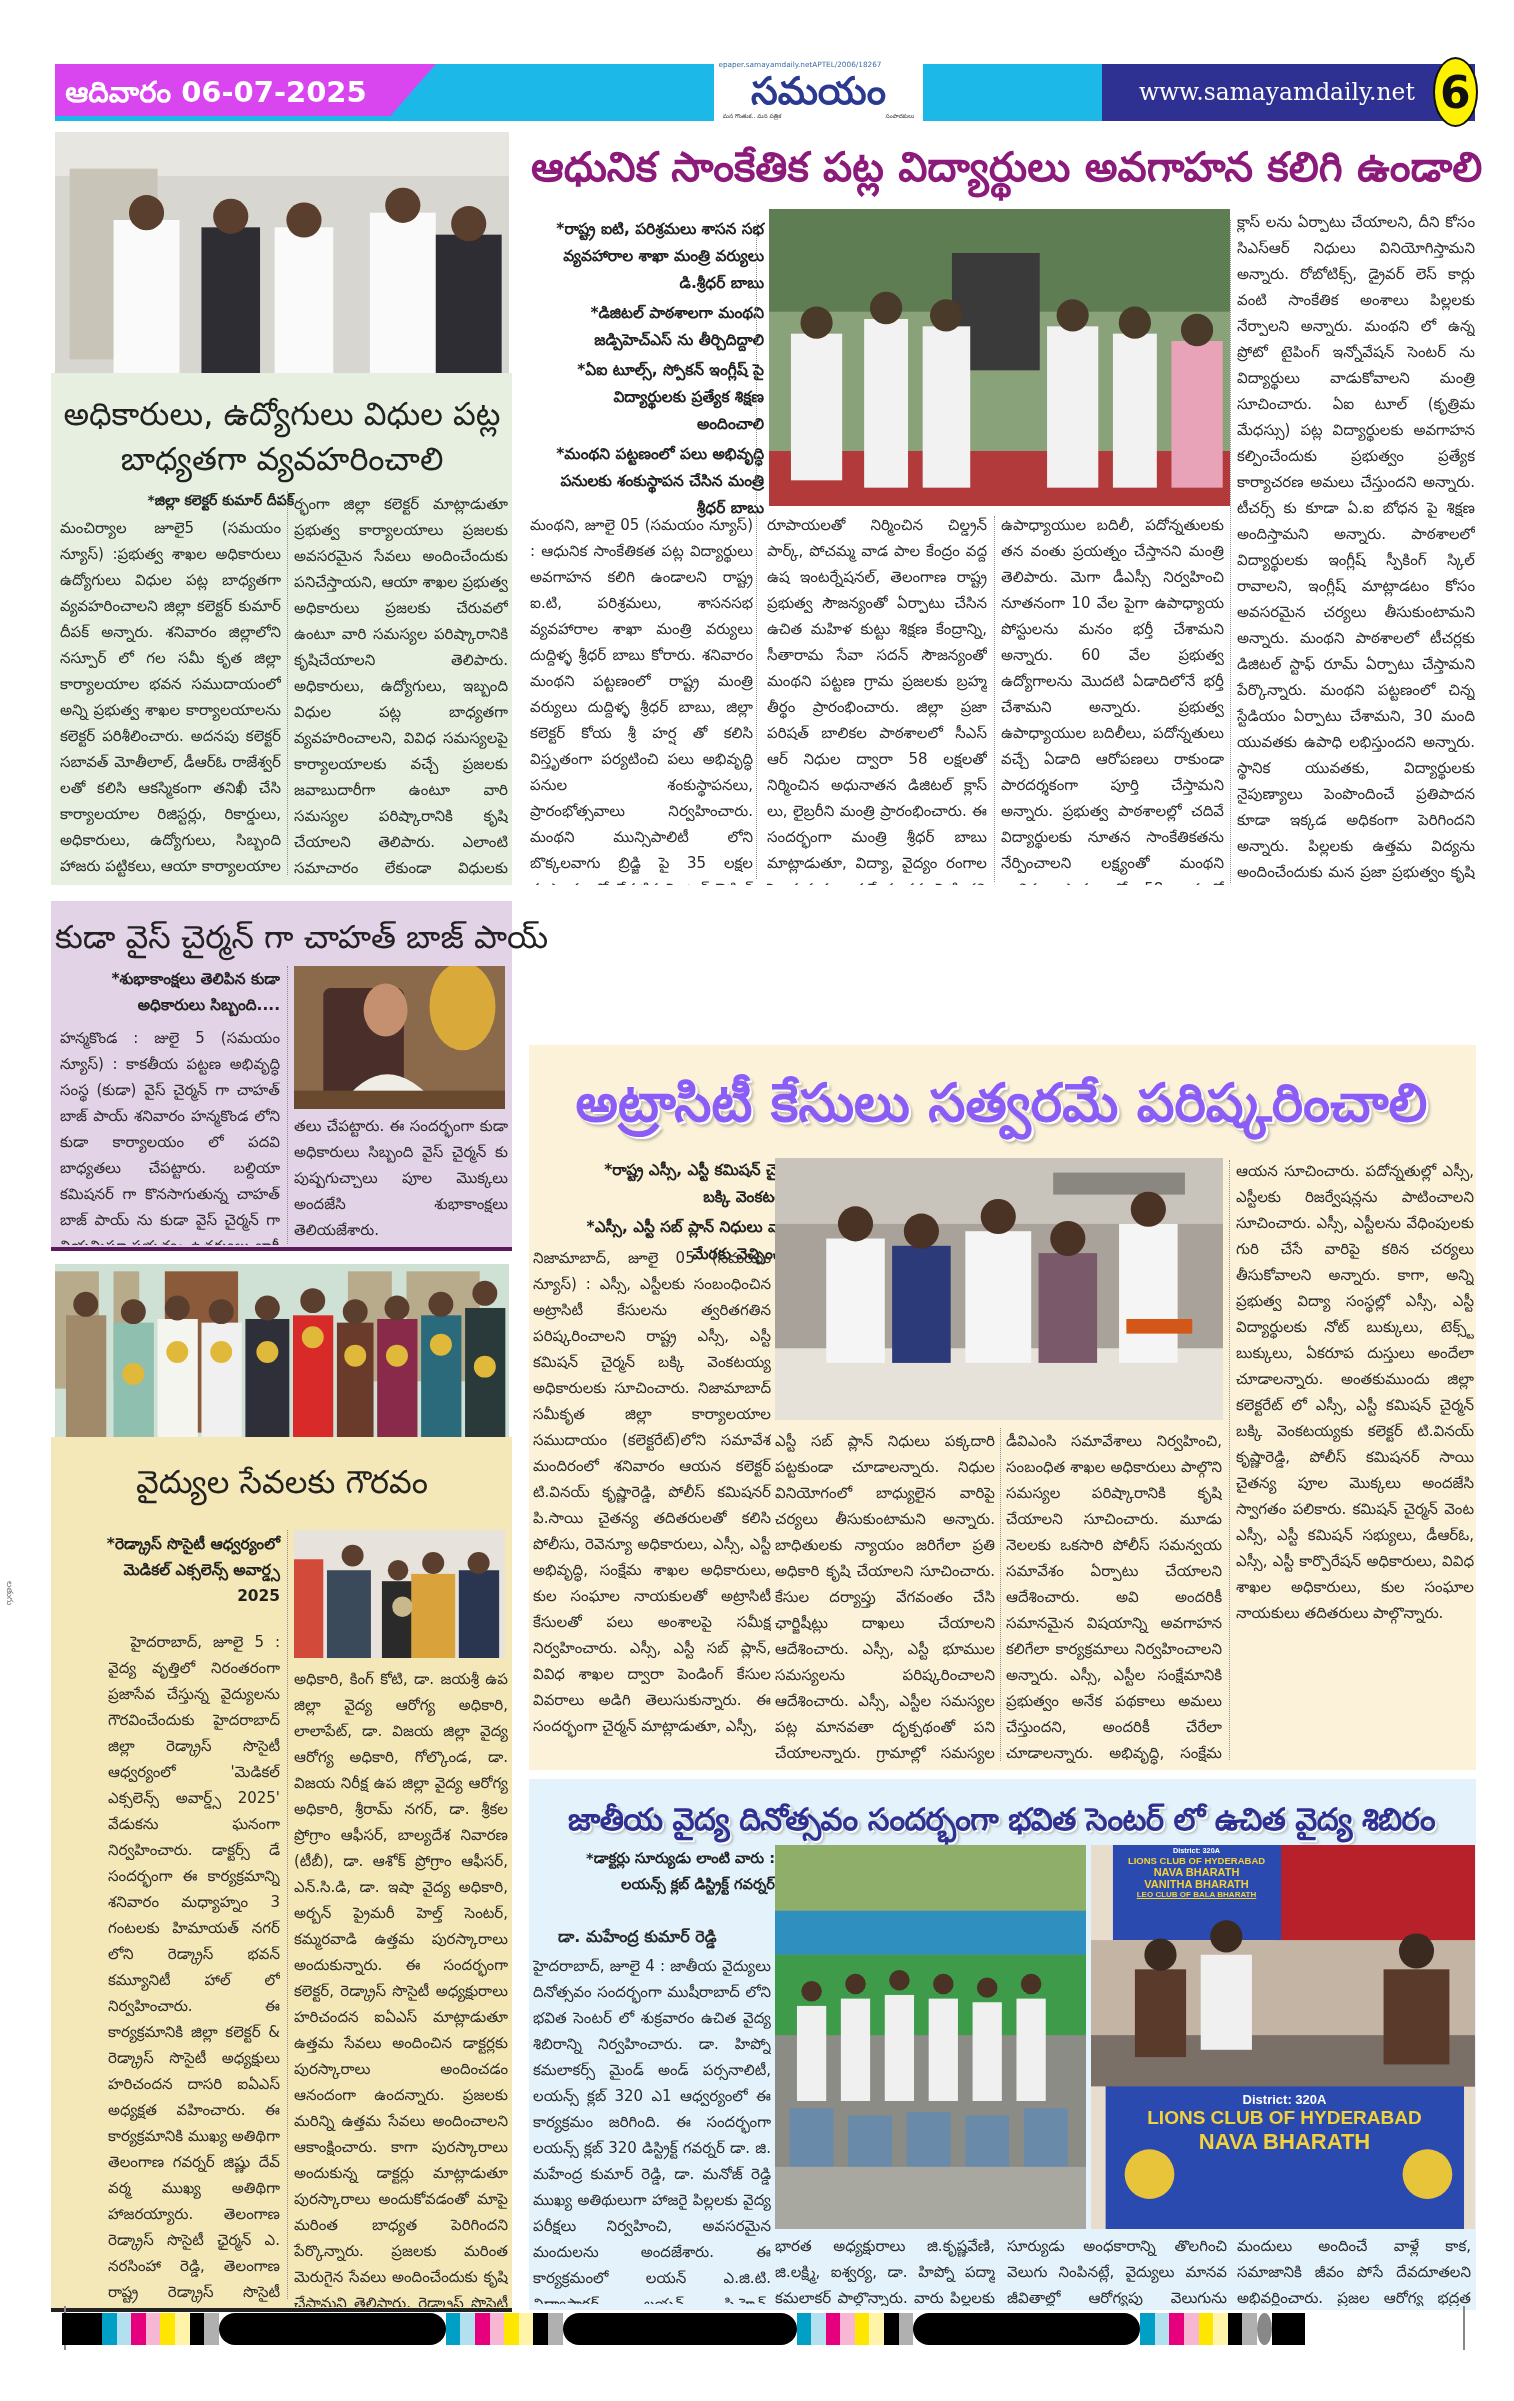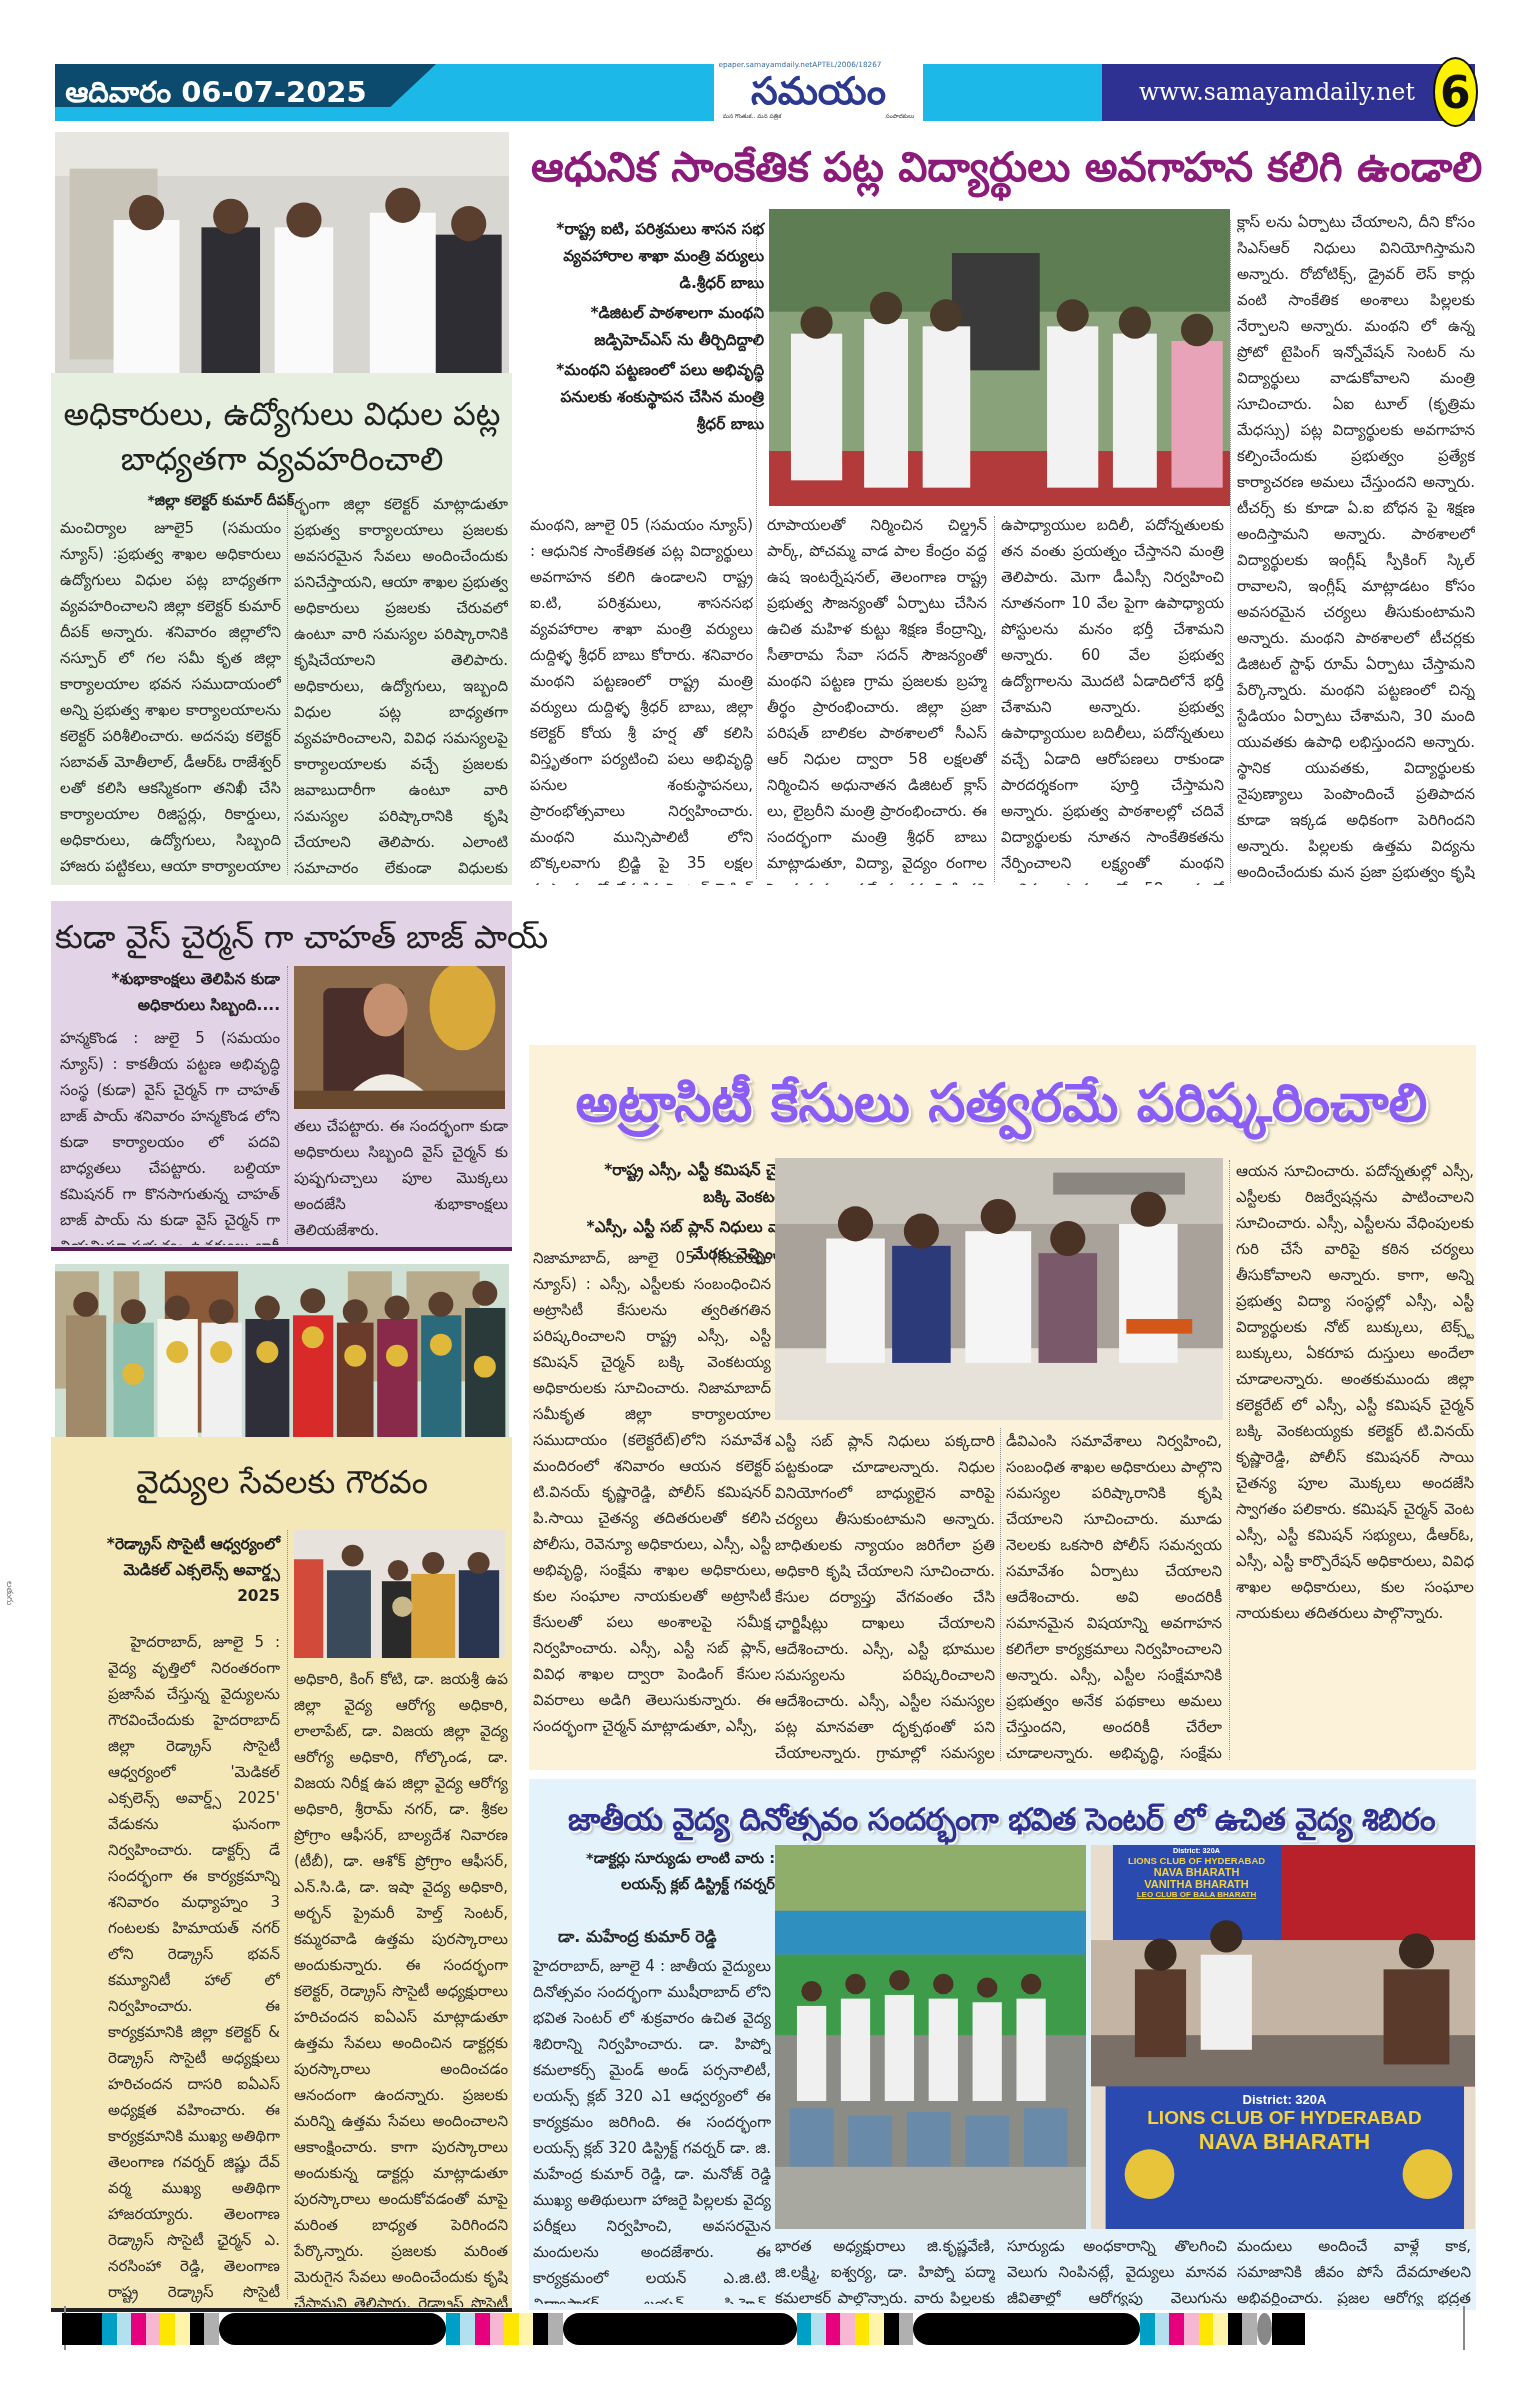--- a/index.html
+++ b/index.html
@@ -1,21 +1,21 @@
 <!DOCTYPE html>
 <html style="font-size:11.7px"><head>
 <meta charset="utf-8">
 <style>
   * { box-sizing: border-box; margin: 0; padding: 0; }
   html, body { width: 1515px; height: 2401px; background: #ffffff; overflow: hidden; }
   body { position: relative; font-family: "DejaVu Sans", sans-serif; color: #222; }
 
   
   .masthead { position: absolute; left: 55px; top: 64px; width: 1420px; height: 57px; background: #1cb8e8; }
-  .mh-date { position: absolute; left: 0; top: 0; width: 381px; height: 43px; background: #0c4a6e;
+  .mh-date { position: absolute; left: 0; top: 0; width: 381px; height: 52px; background: #d946ef;
              clip-path: polygon(0 0, 100% 0, 88% 100%, 0 100%); color: #fff; font-weight: bold;
              font-size: 29px; line-height: 57px; padding-left: 10.2px; font-family: "DejaVu Sans", sans-serif; }
   .mh-logo { position: absolute; left: 659px; top: -7.3px; width: 209px; height: 72px; background: #fff; text-align: center; }
   .mh-logo .pre { font-size: 7.3px; color: #3a6ea5; text-align: left; padding: 2.9px 4.4px 0; display: flex; }
   .mh-logo .name { font-size: 38px; font-weight: bold; color: #2b3990; line-height: 44px; }
   .mh-logo .sub { font-size: 5.9px; color: #333; display: flex; justify-content: space-between; padding: 0 8.8px; }
   .mh-right { position: absolute; left: 1047px; top: 0; width: 373px; height: 57px; background: #2e3192; color: #fff;
               font-family: "DejaVu Serif", serif; font-size: 23.4px; line-height: 57px; padding-left: 37px; }
   .mh-page { position: absolute; right: -2.9px; top: -7.3px; width: 45px; height: 70px; border-radius: 50%; background: #fff200;
              border: 2.2px solid #111; color: #111; font-size: 44px; font-weight: bold; text-align: center; line-height: 67px; font-family: "DejaVu Sans", sans-serif; }
@@ -57,20 +57,21 @@
     <span>www.samayamdaily.net</span>
   </div>
   <div class="mh-page">6</div>
 </div>
 
 <div class="headline" style="left:531px; top:138px; width:944px; font-size:41px; line-height:59px; color:#8b1a7a; font-family:'DejaVu Sans',sans-serif;">ఆధునిక సాంకేతిక పట్ల విద్యార్థులు అవగాహన కలిగి ఉండాలి</div>
 
 <ul class="bullets" style="left:530px; top:216px; width:234px; font-size:15.4px; line-height:27px;">
   <li>రాష్ట్ర ఐటి, పరిశ్రమలు శాసన సభ వ్యవహారాల శాఖా మంత్రి వర్యులు డి.శ్రీధర్ బాబు</li>
   <li>డిజిటల్ పాఠశాలగా మంథని జడ్పిహెచ్ఎస్ ను తీర్చిదిద్దాలి</li>
+  <li>ఏఐ టూల్స్, స్పోకన్ ఇంగ్లీష్ పై విద్యార్థులకు ప్రత్యేక శిక్షణ అందించాలి</li>
   <li>మంథని పట్టణంలో పలు అభివృద్ధి పనులకు శంకుస్థాపన చేసిన మంత్రి శ్రీధర్ బాబు</li>
 </ul>
 <div class="divider" style="left:756px; top:220px; height:659px;"></div>
 
 <div class="photo" style="left:769px; top:209px; width:461px; height:297px;">
   <svg viewBox="0 0 630 405" preserveAspectRatio="none">
     <rect width="630" height="405" fill="#8aa27a"></rect>
     <rect x="0" y="0" width="630" height="140" fill="#5f7d52"></rect>
     <rect x="250" y="60" width="120" height="160" fill="#3a3a3a"></rect>
     <rect x="0" y="330" width="630" height="75" fill="#b23a3a"></rect>

